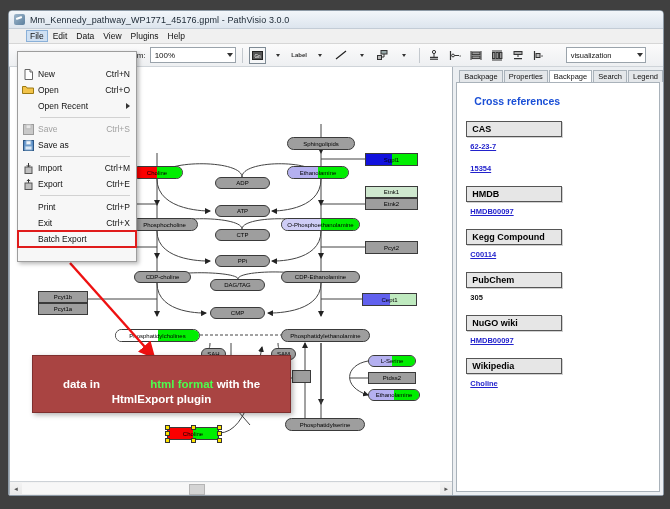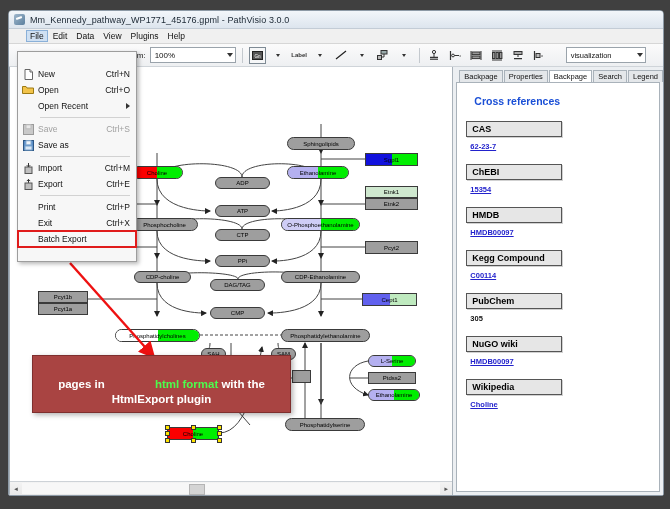--- a/index.html
+++ b/index.html
@@ -468,21 +468,21 @@
               <marker id="redah" markerWidth="7" markerHeight="7" refX="5.5" refY="3.5" orient="auto">
                 <path d="M0,0 L7,3.5 L0,7 z" fill="#ee1111"></path>
               </marker>
             </defs>
             <path d="M60,196 L143,289" stroke="#ee1111" stroke-width="2.4" fill="none" marker-end="url(#redah)"></path>
           </svg>
 
           <div class="callout">
             <div class="callout-txt">
               <br>
-              <span>pages in </span><span class="hl">html format</span><span> with the</span><br>
+              <span>data in </span><span class="hl">html format</span><span> with the</span><br>
               <span>HtmlExport plugin</span>
             </div>
           </div>
         </div>
 
         <div class="hscroll">
           <div class="hs-arrow">◄</div>
           <div class="hs-track">
             <div class="hs-thumb"></div>
           </div>
@@ -497,21 +497,20 @@
           <div class="tab sel">Backpage</div>
           <div class="tab">Search</div>
           <div class="tab">Legend</div>
         </div>
 
         <div class="backpage">
           <div class="xref-title">Cross references</div>
           <div id="xrefs">
               <div class="xref-box">CAS</div>
               <div class="xref-val">62-23-7</div>
-              <div class="xref-box">ChEBI</div>
               <div class="xref-val">15354</div>
               <div class="xref-box">HMDB</div>
               <div class="xref-val">HMDB00097</div>
               <div class="xref-box">Kegg Compound</div>
               <div class="xref-val">C00114</div>
               <div class="xref-box">PubChem</div>
               <div class="xref-val plain">305</div>
               <div class="xref-box">NuGO wiki</div>
               <div class="xref-val">HMDB00097</div>
               <div class="xref-box">Wikipedia</div>

